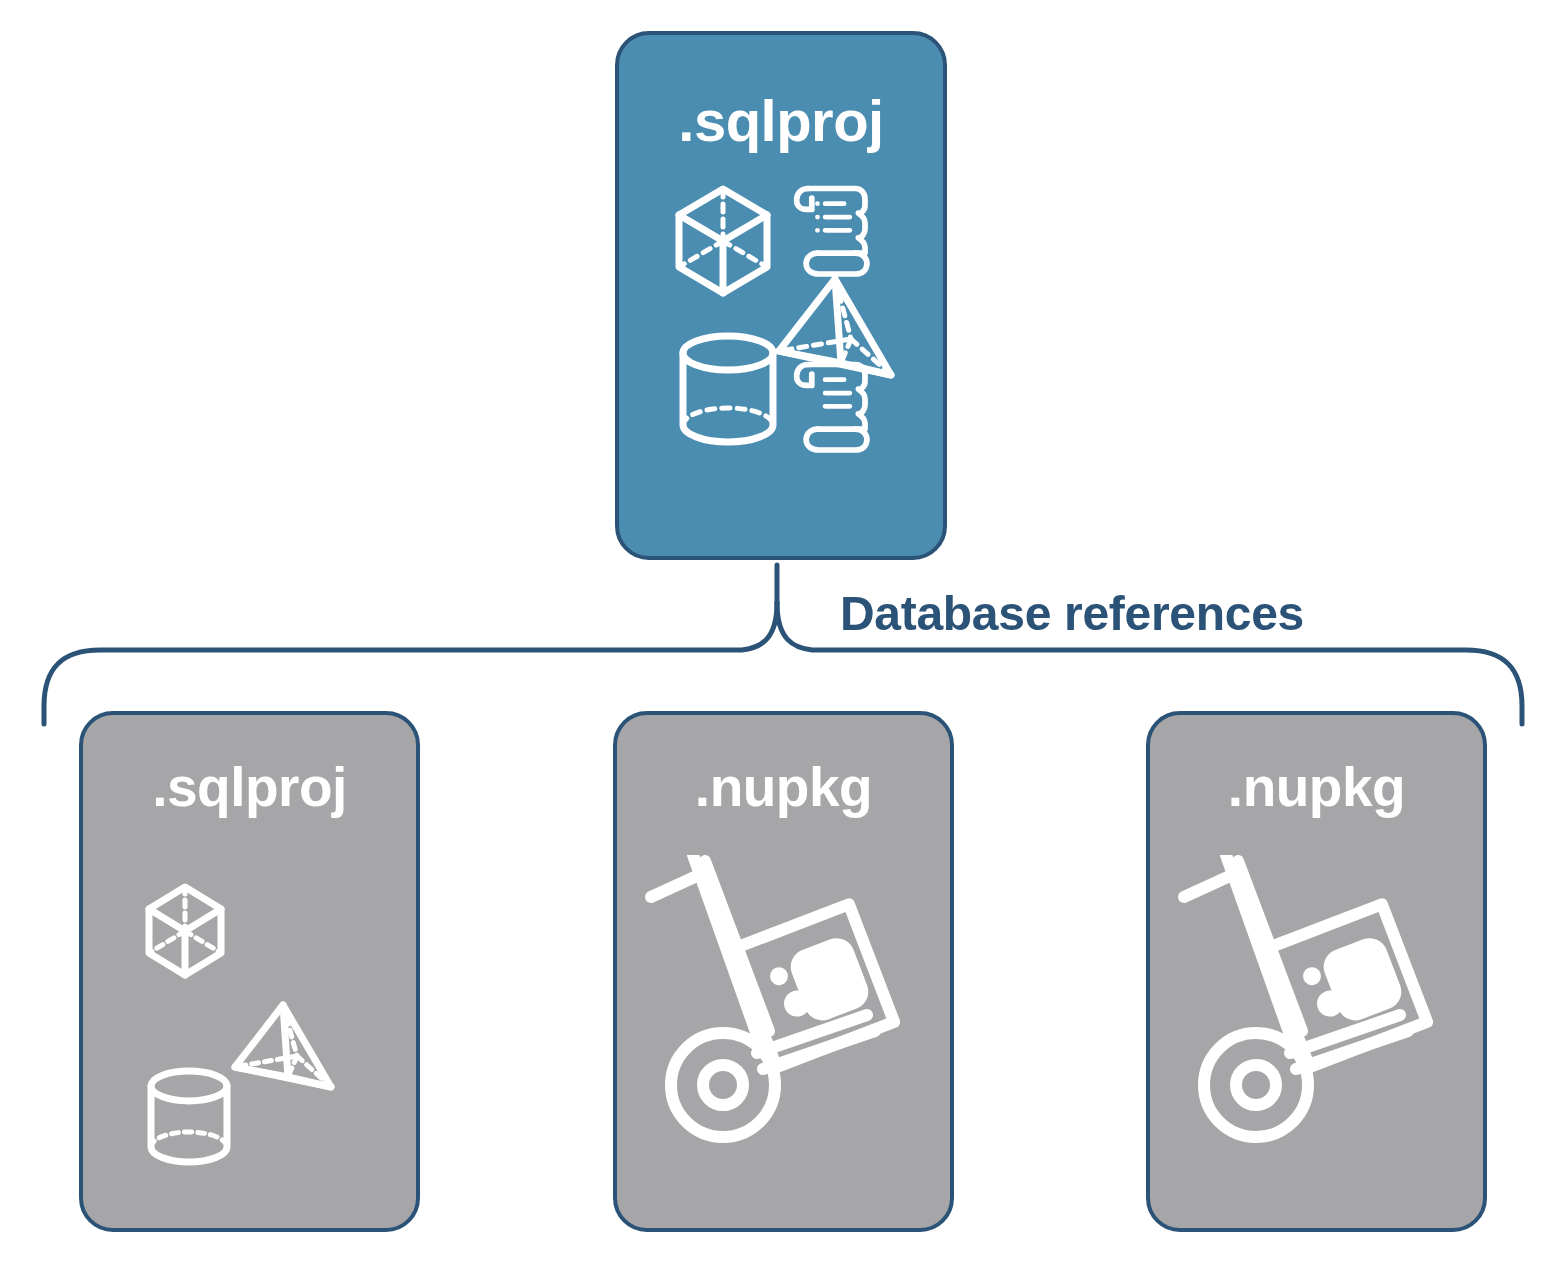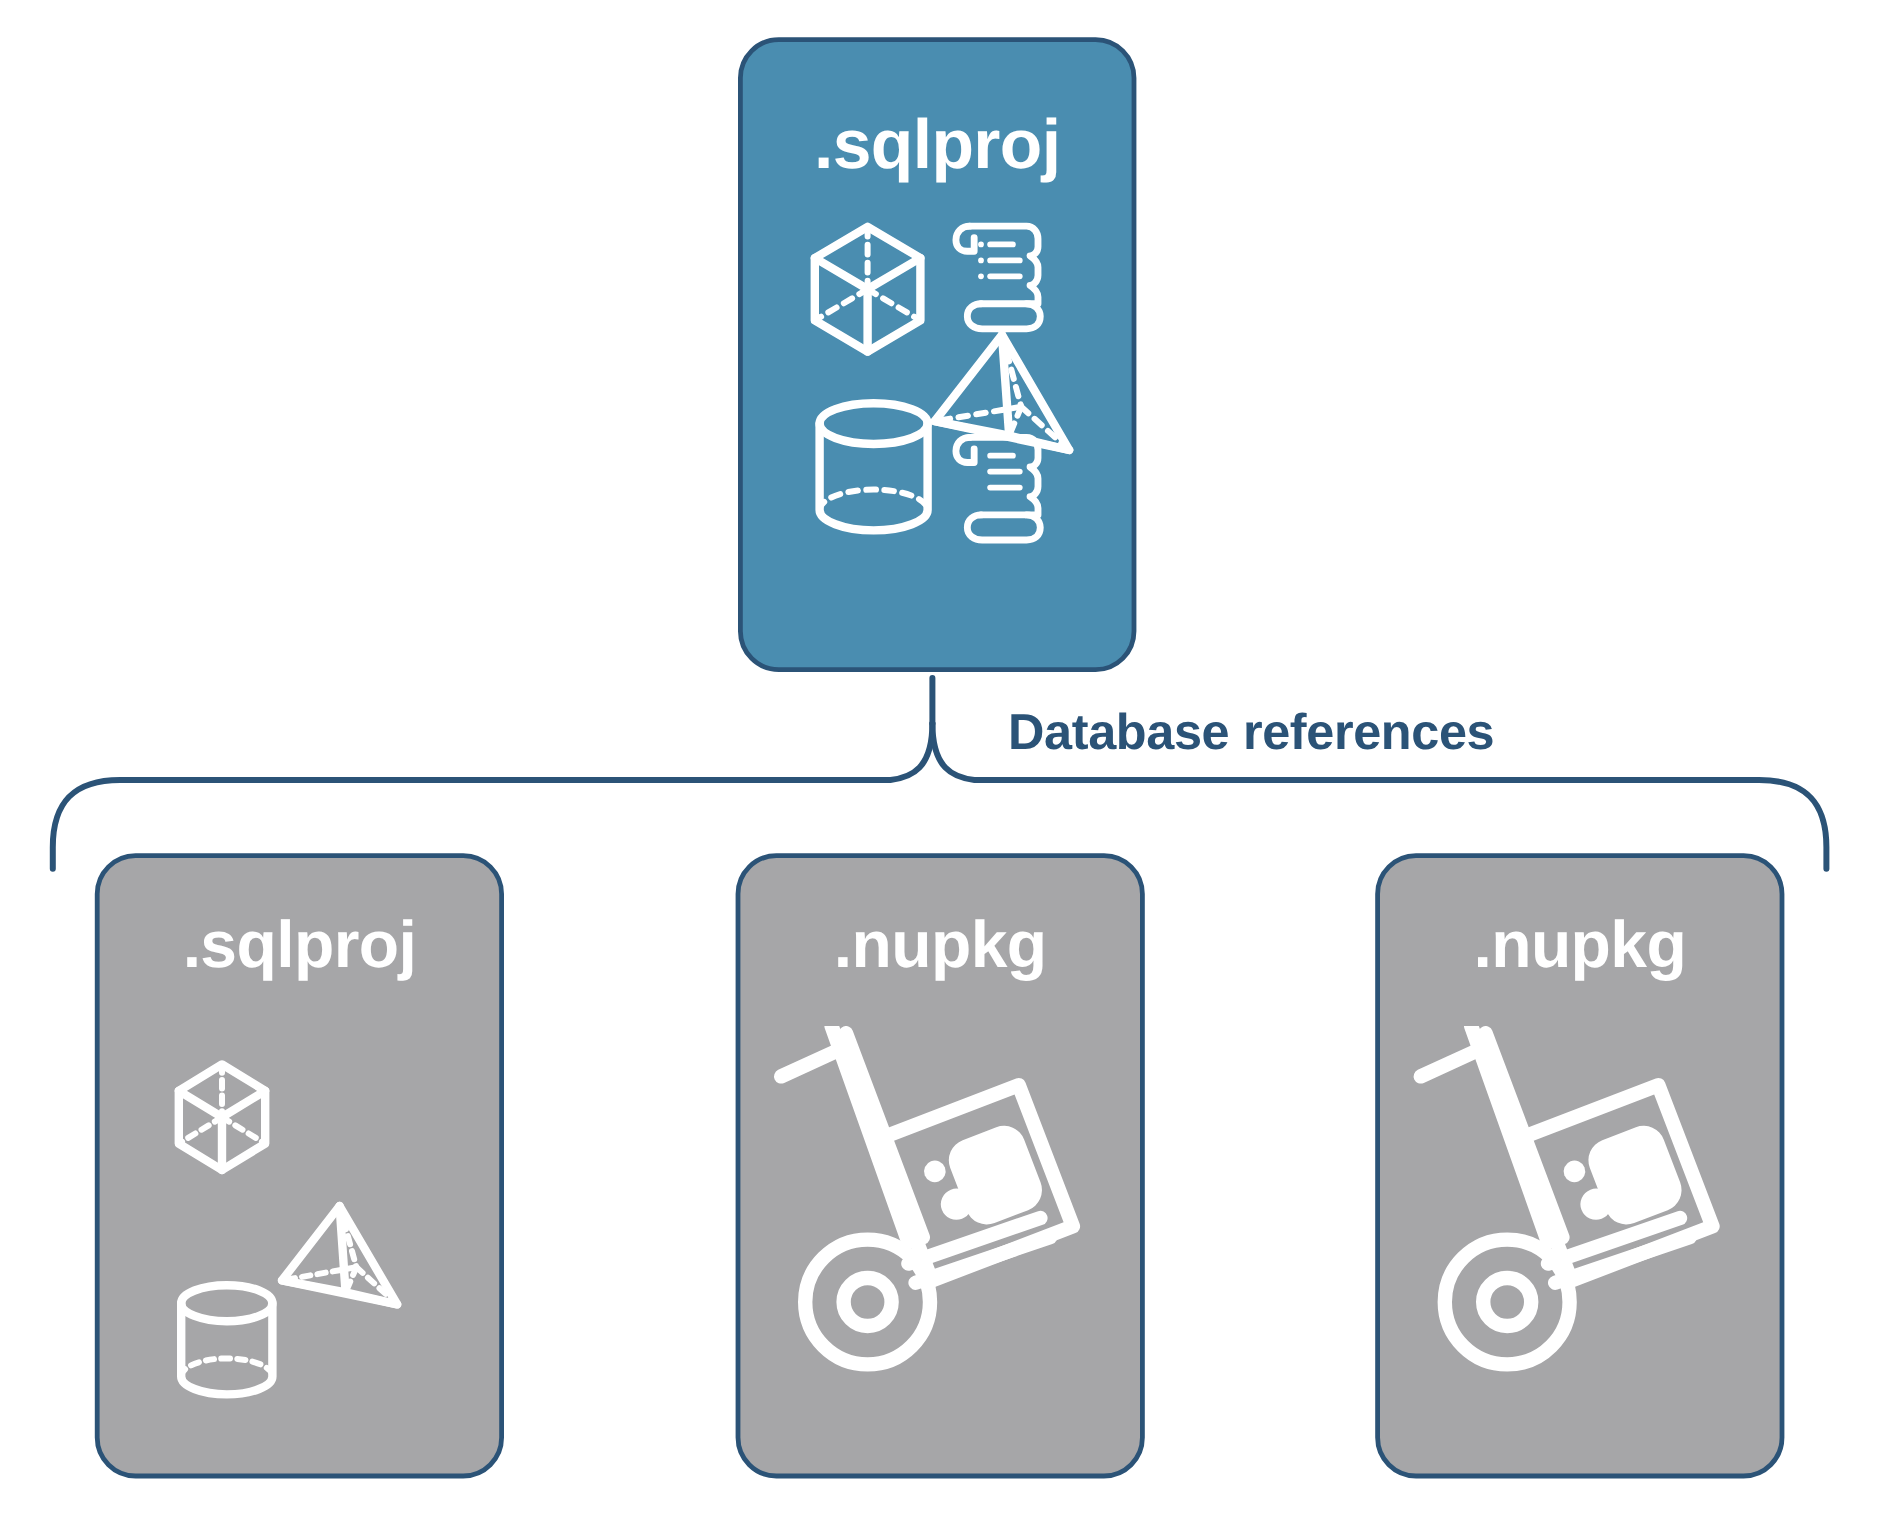--- a/index.html
+++ b/index.html
@@ -84,21 +84,21 @@
     top: 0;
     width: 1566px;
     height: 1274px;
     pointer-events: none;
   }
 
   #edge-label {
     position: absolute;
     left: 840px;
     top: 586px;
-    font-size: 42px;
+    font-size: 48px;
     font-weight: bold;
     color: #2b5377;
     letter-spacing: -0.3px;
     white-space: nowrap;
   }
 
   svg { display: block; }
 </style>
 </head>
 <body>

